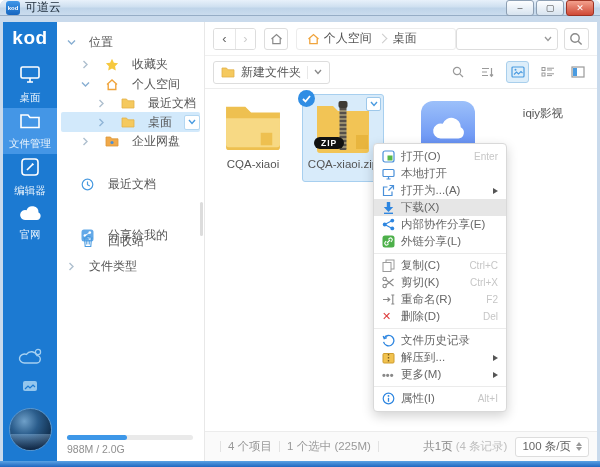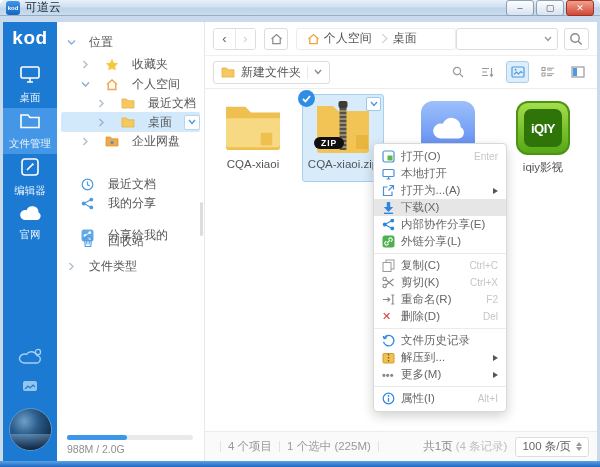--- a/index.html
+++ b/index.html
@@ -292,31 +292,20 @@
 
       <div class="tree-row ind1" style="top:152px">
         <span class="ticon">
             <svg width="13" height="13" viewBox="0 0 13 13">
               <circle cx="6.5" cy="6.5" r="5.3" fill="none" stroke="#4a9be0" stroke-width="1.2"></circle>
               <path d="M6.5 3.5 v3.2 l2.3 1.4" fill="none" stroke="#4a9be0" stroke-width="1.2"></path>
             </svg>
           </span>
         <span class="tlabel">最近文档</span>
       </div>
-      <div class="tree-row ind1" style="top:171px">
-        <span class="ticon">
-            <svg width="13" height="13" viewBox="0 0 13 13">
-              <circle cx="10.3" cy="2.6" r="1.9" fill="#4a9be0"></circle>
-              <circle cx="2.7" cy="6.5" r="1.9" fill="#4a9be0"></circle>
-              <circle cx="10.3" cy="10.4" r="1.9" fill="#4a9be0"></circle>
-              <path d="M2.7 6.5 L10.3 2.6 M2.7 6.5 L10.3 10.4" stroke="#4a9be0" stroke-width="1.1"></path>
-            </svg>
-          </span>
-        <span class="tlabel">我的分享</span>
-      </div>
       <div class="tree-row ind1" style="top:203px">
         <span class="ticon">
             <svg width="13" height="13" viewBox="0 0 13 13">
               <rect x="0.5" y="0.5" width="12" height="12" rx="2.5" fill="#63a9e8"></rect>
               <circle cx="8.8" cy="3.6" r="1.3" fill="#fff"></circle>
               <circle cx="3.9" cy="6.5" r="1.3" fill="#fff"></circle>
               <circle cx="8.8" cy="9.4" r="1.3" fill="#fff"></circle>
               <path d="M3.9 6.5 L8.8 3.6 M3.9 6.5 L8.8 9.4" stroke="#fff" stroke-width=".9"></path>
             </svg>
           </span>
@@ -471,24 +460,20 @@
         <div class="tile" style="left:202px">
           <div class="cloud-app">
             <svg width="36" height="24" viewBox="0 0 24 16">
                 <path d="M7 15 a5 5 0 1 1 1.5-9.8 A6.2 6.2 0 0 1 20.5 7.5 A4 4 0 0 1 19 15 z" fill="#fff"></path>
               </svg>
           </div>
           <div class="fname"></div>
         </div>
 
         <div class="tile" style="left:297px">
-          <div class="iqiyi-app">
-            <div class="iqiyi-inner"></div>
-            <div class="iqiyi-txt">iQIY</div>
-          </div>
           <div class="fname">iqiy影视</div>
         </div>
 
       </div>
 
       <div class="statusbar">
         <span class="vsep"></span>
         <span>4 个项目</span>
         <span class="vsep"></span>
         <span>1 个选中 (225M)</span>

